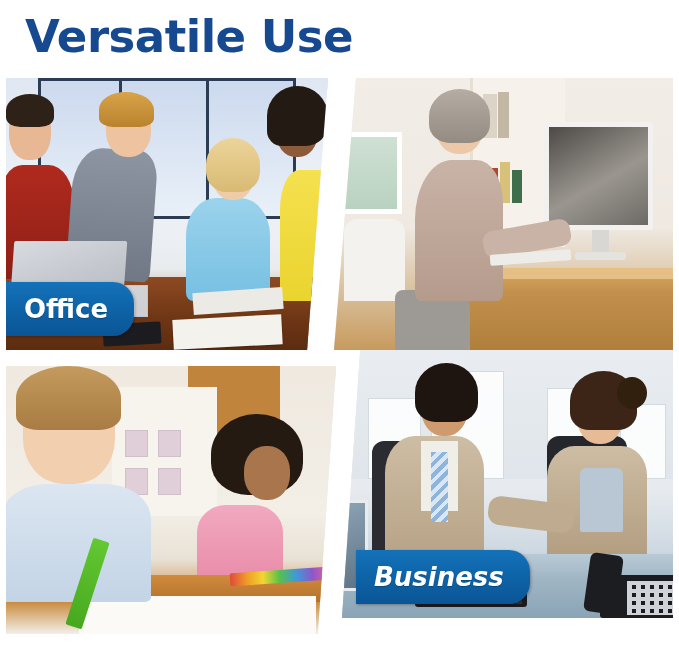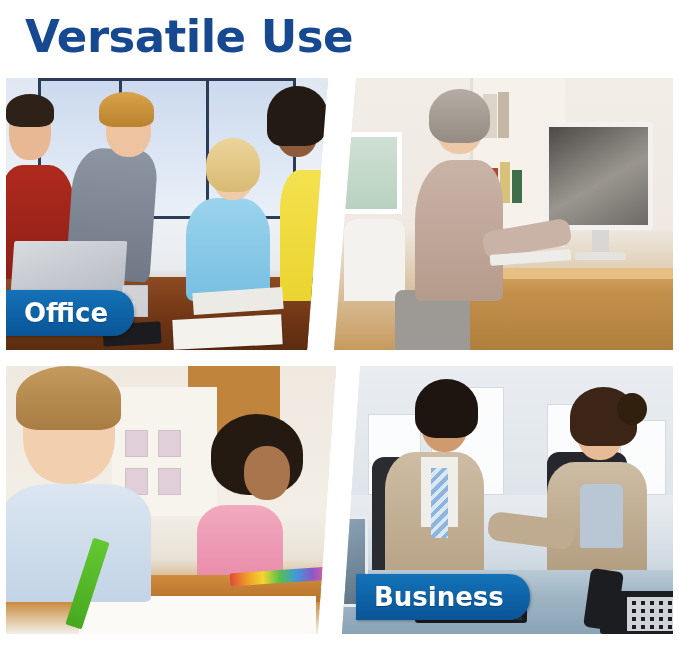--- a/index.html
+++ b/index.html
@@ -66,37 +66,38 @@
     clip-path: polygon(6.5% 0, 100% 0, 100% 100%, 0 100%);
   }
   
   .p-school {
     left: 6px; top: 288px;
     width: 330px; height: 268px;
     clip-path: polygon(0 0, 100% 0, 94.5% 100%, 0 100%);
   }
   
   .p-business {
-    left: 342px; top: 288px;
+    left: 342px; top: 272px;
     width: 331px; height: 268px;
     clip-path: polygon(5.5% 0, 100% 0, 100% 100%, 0 100%);
+    font-style: italic;
   }
 
   .scene {
     position: absolute;
     inset: 0;
     overflow: hidden;
   }
 
   
   .badge {
     position: absolute;
     bottom: 14px;
     left: 0;
-    height: 46px;
+    height: 54px;
     padding: 0 26px 0 18px;
     display: flex;
     align-items: center;
     border-radius: 0 21px 21px 0;
     background: linear-gradient(180deg, #1472b8 0%, #0f66ab 40%, #0a5596 100%);
     box-shadow: 1px 1px 3px rgba(0,0,0,0.3);
     z-index: 30;
   }
   .badge-text {
     color: #ffffff;

